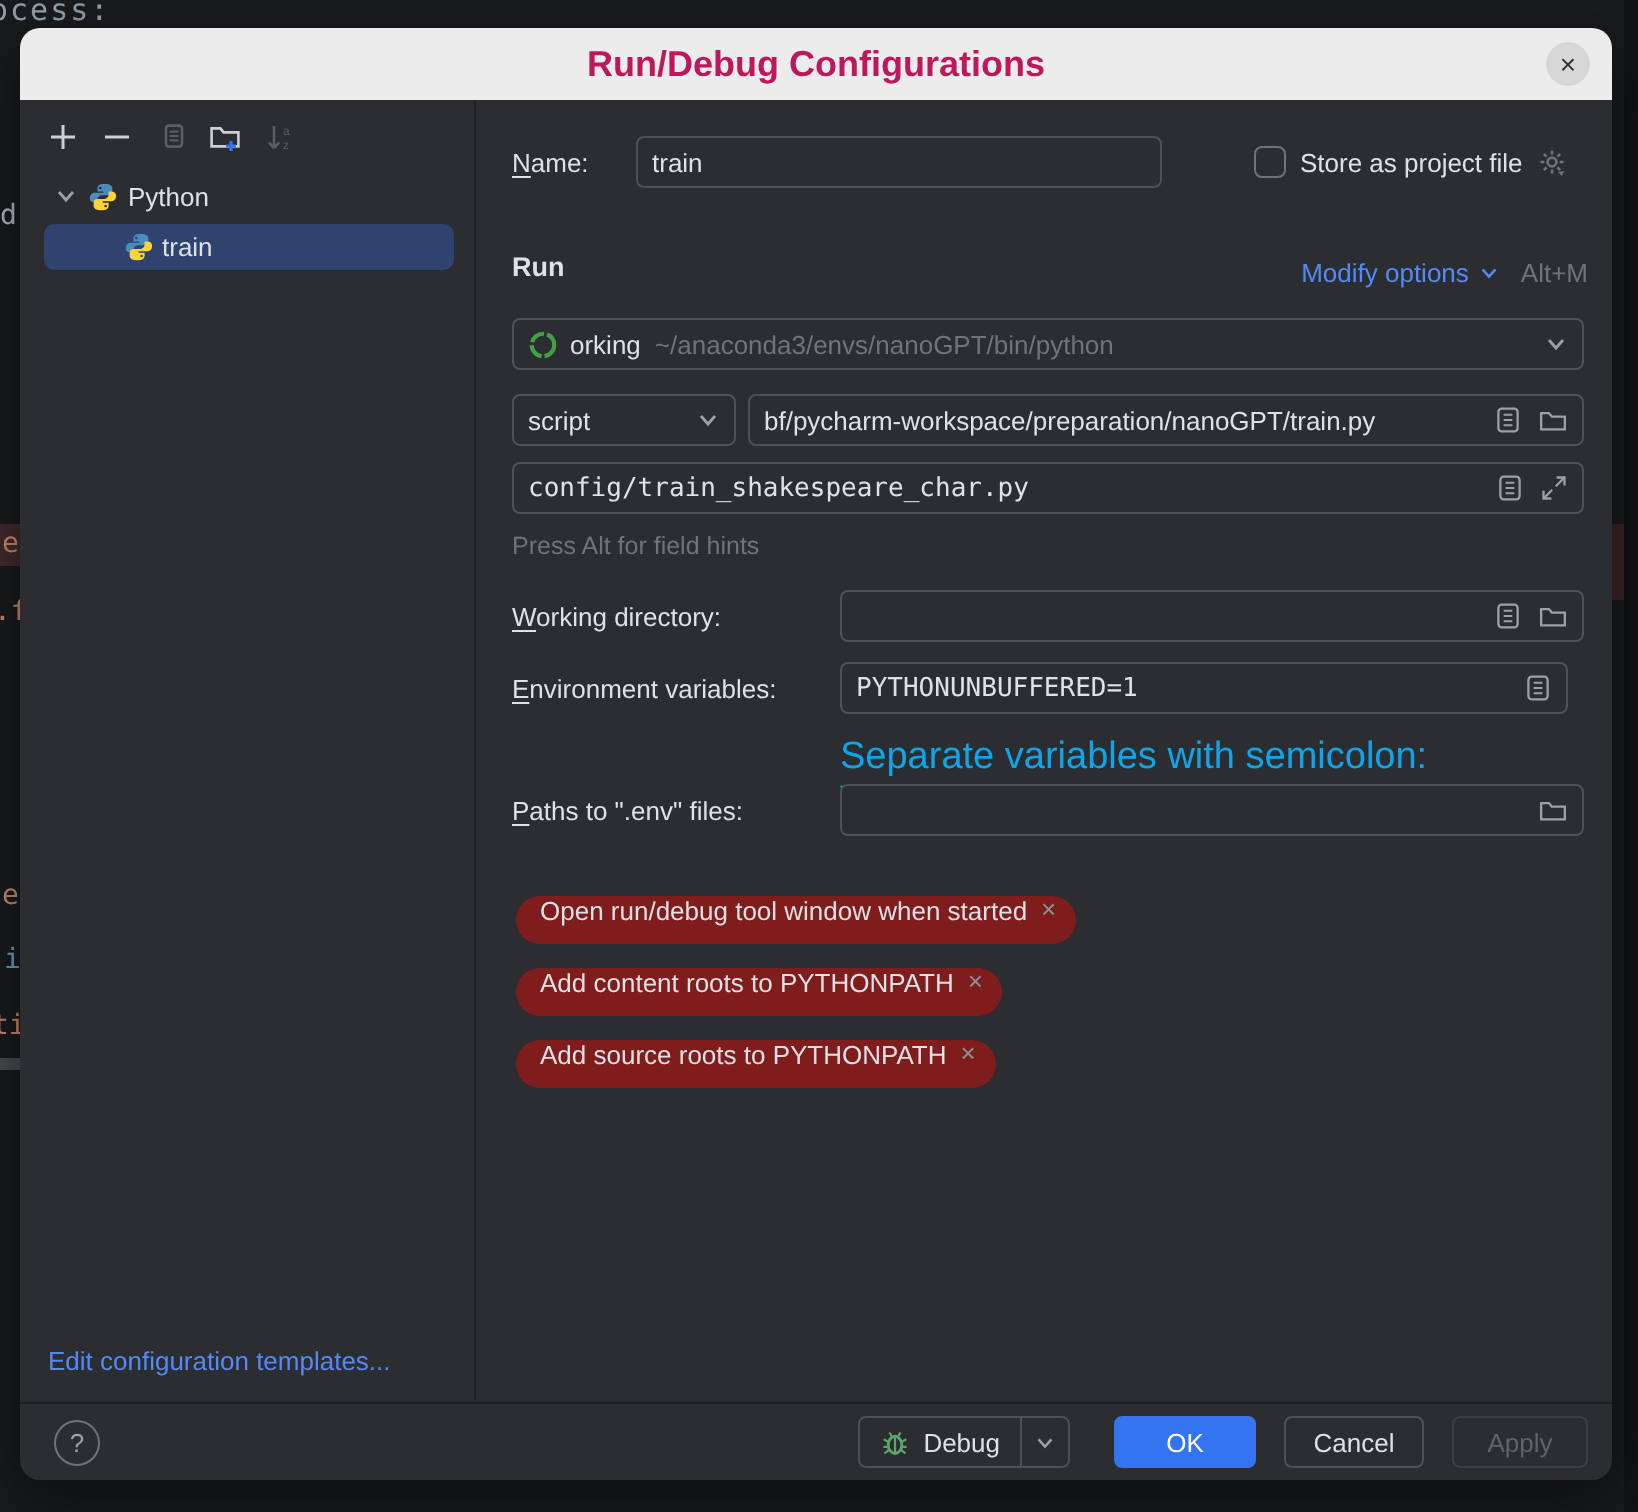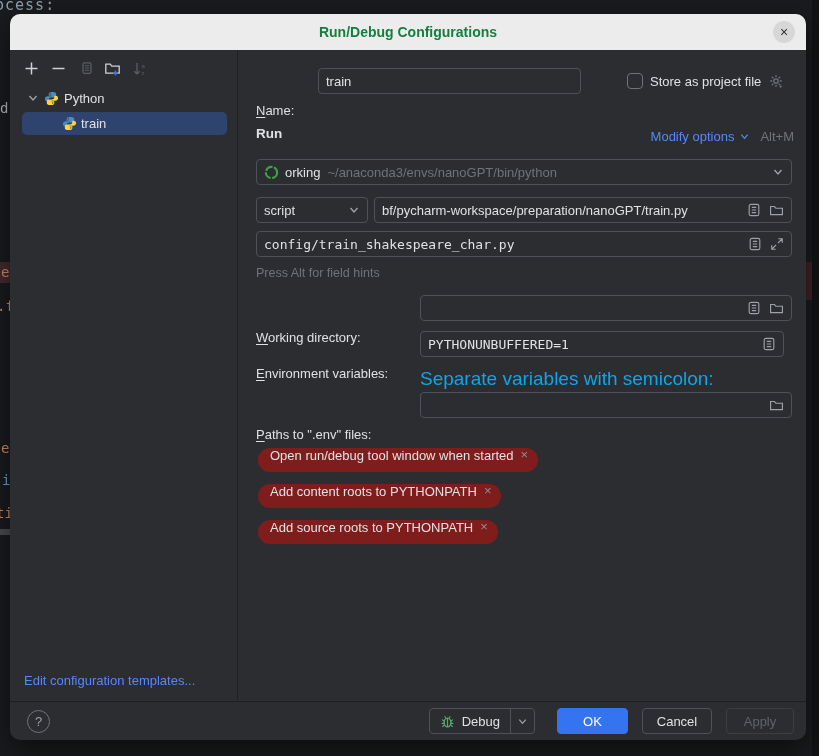--- a/index.html
+++ b/index.html
@@ -29,42 +29,42 @@
   .dialog{
     position:absolute;left:10px;top:14px;width:796px;height:726px;
     background:#2B2D30;border-radius:10px;
     box-shadow:0 10px 30px rgba(0,0,0,.55);
   }
   .titlebar{
     position:absolute;left:0;top:0;right:0;height:36px;
     background:#ECECEC;border-radius:10px 10px 0 0;
     display:flex;align-items:center;justify-content:center;
   }
-  .title{font-size:14px;font-weight:700;color:#15803d;}
+  .title{font-size:18px;font-weight:700;color:#be185d;}
   .close-btn{
     position:absolute;right:11px;top:7px;width:22px;height:22px;border-radius:50%;
     background:#D7D7D7;display:flex;align-items:center;justify-content:center;
     color:#333;font-size:14px;cursor:default;
   }
 
   
   .sidebar{position:absolute;left:0;top:36px;width:227px;bottom:40px;border-right:1px solid #1E1F22;}
   .sb-toolbar{display:flex;align-items:center;gap:10px;padding:10px 0 8px 13px;}
   .tbi{width:17px;height:17px;display:flex;align-items:center;justify-content:center;}
   .tree{padding-top:2px;}
   .tree-row{display:flex;align-items:center;height:22px;font-size:13px;color:#DFE1E5;}
   .tree-root{padding-left:17px;gap:5px;}
   .tree-sel{
     margin:3px 10px 0 12px;height:23px;border-radius:5px;background:#2E436E;
     display:flex;align-items:center;padding-left:40px;gap:4px;font-size:13px;color:#DFE1E5;
   }
   .edit-link{position:absolute;left:14px;top:659px;font-size:13px;color:#548AF7;cursor:pointer;}
 
   
-  .label{position:absolute;height:26px;display:flex;align-items:center;font-size:13px;color:#DFE1E5;margin-top:29px;}
+  .label{position:absolute;height:26px;display:flex;align-items:center;font-size:13px;color:#DFE1E5;}
   .mn{text-decoration:underline;text-underline-offset:2px;}
   .field{
     position:absolute;height:26px;box-sizing:border-box;
     background:#2B2D30;border:1px solid #4E5157;border-radius:4px;
     display:flex;align-items:center;padding:0 7px;font-size:13px;color:#DFE1E5;overflow:hidden;white-space:nowrap;
   }
   .field input{
     background:transparent;border:none;outline:none;color:#DFE1E5;
     font-size:13px;font-family:"Liberation Sans",sans-serif;width:100%;padding:0;
   }

